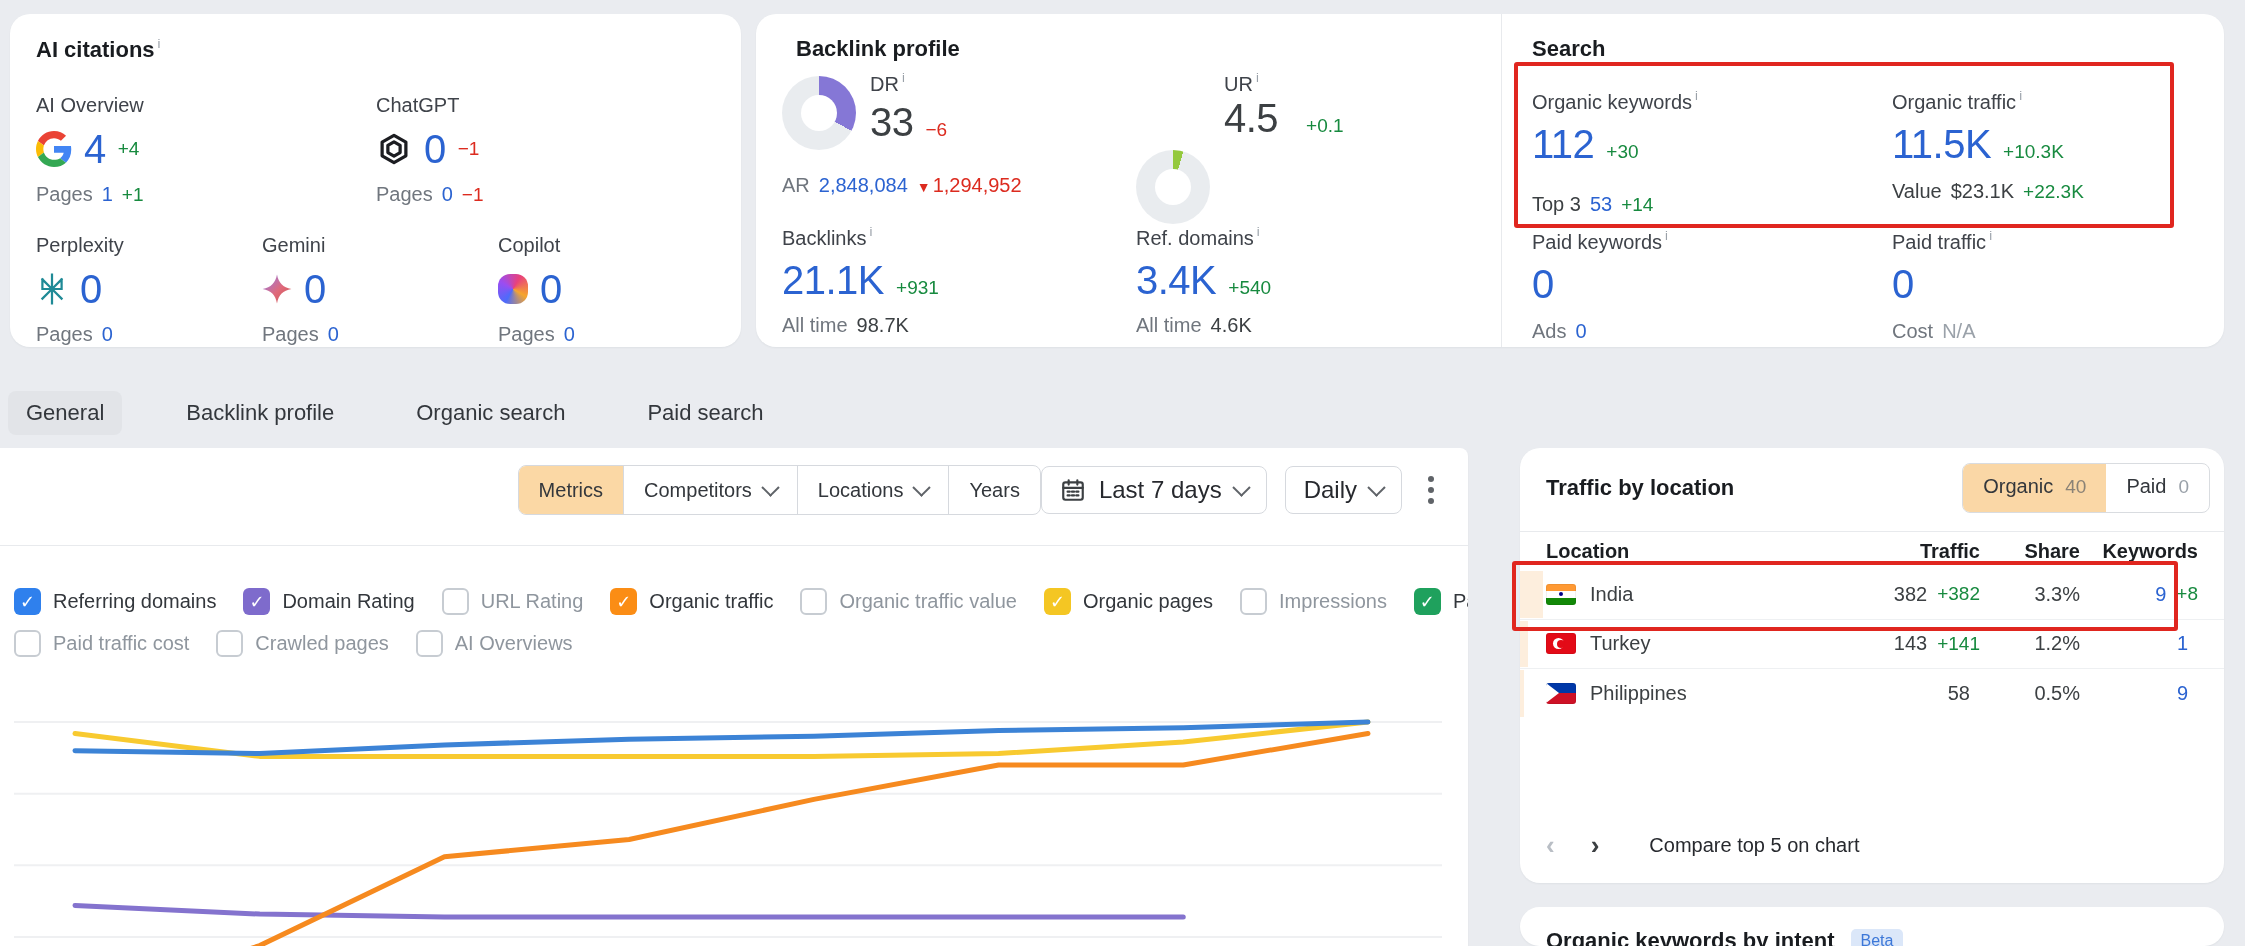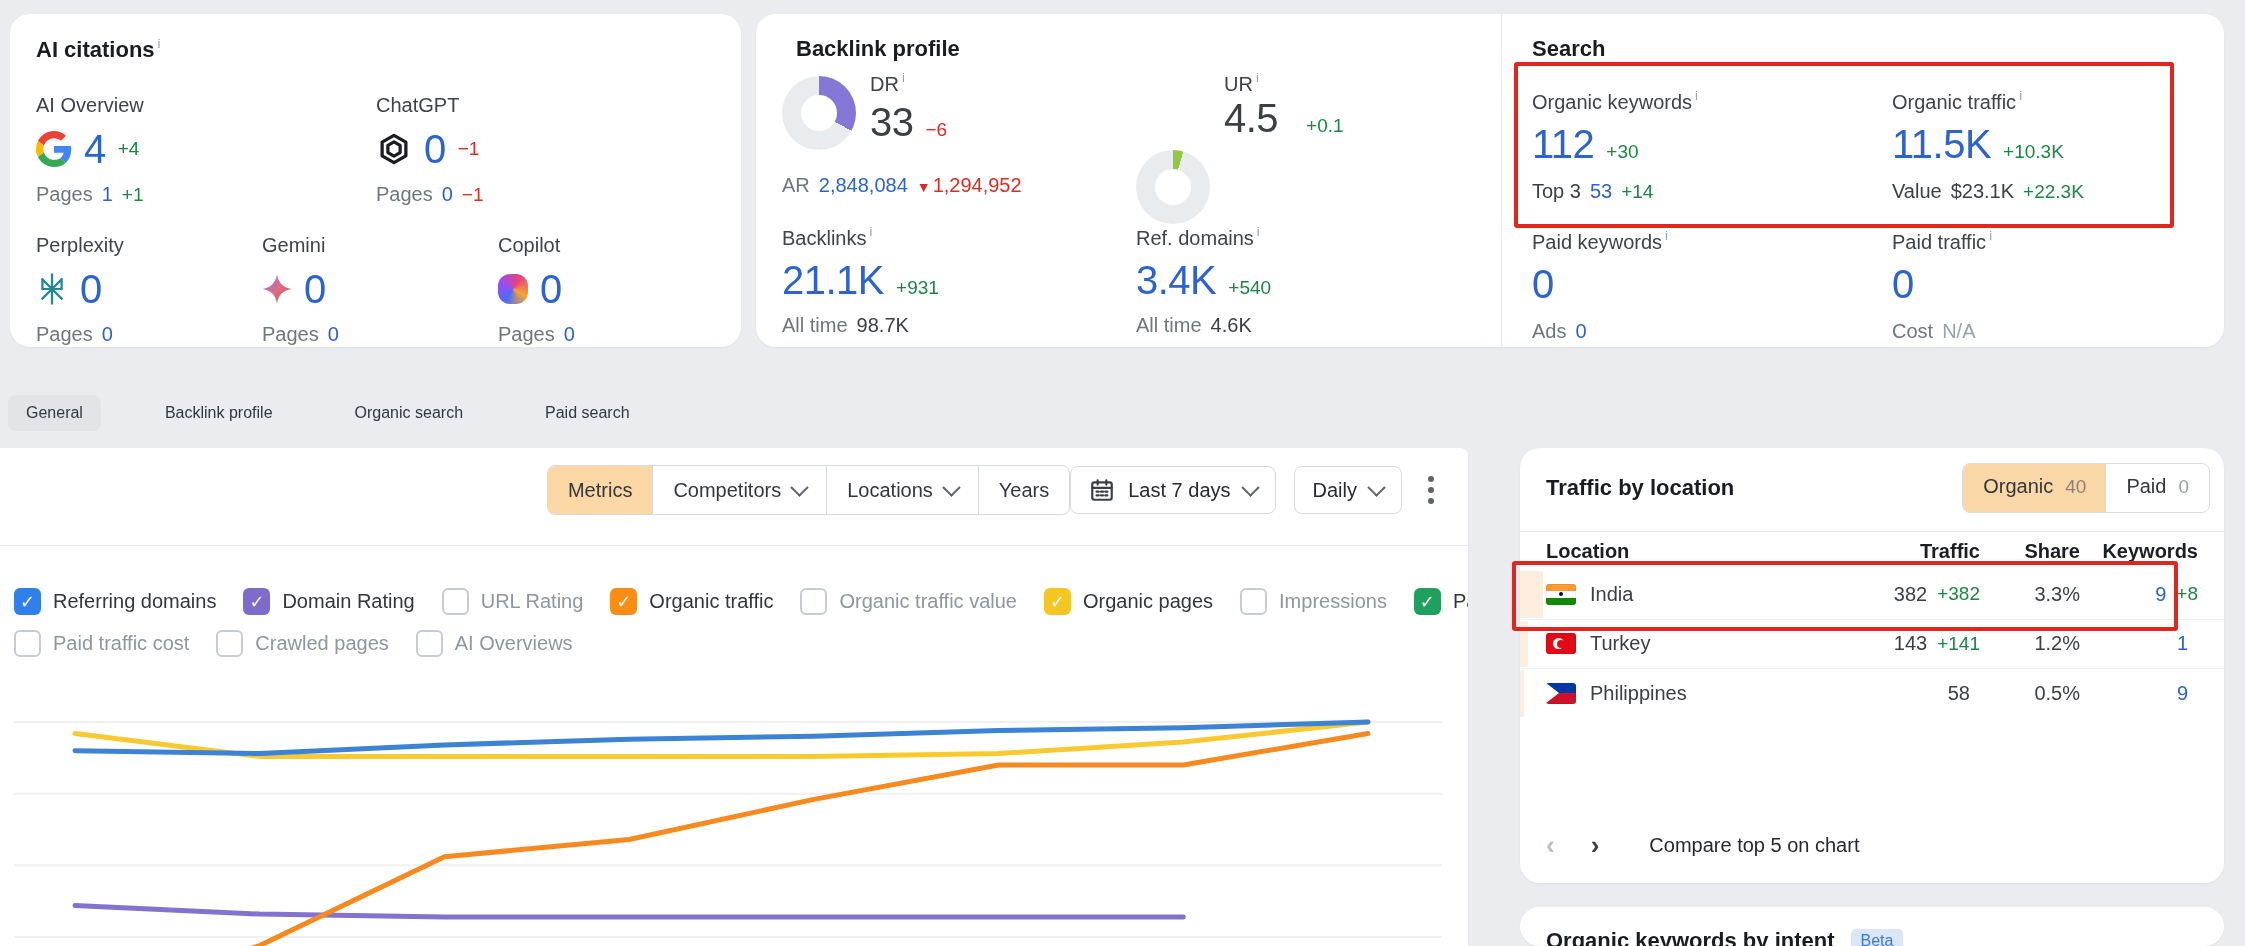--- a/index.html
+++ b/index.html
@@ -36,31 +36,31 @@
   .kebab i{width:6px;height:6px;border-radius:50%;background:#5f6368}
   .donut{width:74px;height:74px;border-radius:50%;position:relative;flex:none;
          background:conic-gradient(var(--arc) calc(var(--p)*1%),#e9ecef 0)}
   .donut::after{content:"";position:absolute;inset:19px;background:#fff;border-radius:50%}
   .donut-dr{--arc:#8577d6}.donut-ur{--arc:#94c93d}
   .copilot-blob{width:30px;height:30px;border-radius:40%;
     background:conic-gradient(from 210deg,#4d6bfa,#9a4df2,#e8417c,#f6a62d,#4d6bfa)}
 
   
   .tabs{position:absolute;left:8px;top:391px;height:44px;display:flex;align-items:center;gap:46px}
-  .tab{font-size:16px;color:#33373c;padding:9px 18px;border-radius:8px;cursor:pointer;white-space:nowrap}
+  .tab{font-size:22px;color:#33373c;padding:9px 18px;border-radius:8px;cursor:pointer;white-space:nowrap}
   .tab.active{background:#e2e4e8}
 
   
   .toolbar{position:absolute;left:14px;top:18px;right:26px;height:48px;display:flex;justify-content:flex-end;align-items:center}
   .segmented{display:flex;height:48px;border:1px solid #d6d9de;border-radius:8px;overflow:hidden;background:#fff}
   .seg{display:flex;align-items:center;gap:12px;padding:0 20px;font-size:20px;color:#33373c;border-left:1px solid #d6d9de;cursor:pointer;white-space:nowrap}
   .seg:first-child{border-left:none}
   .seg-active{background:#fbd8a5}
   .rgroup{display:flex;align-items:center;gap:18px}
-  .btn{height:46px;border:1px solid #d6d9de;border-radius:8px;background:#fff;display:flex;align-items:center;gap:13px;padding:0 18px;font-size:20px;color:#27292e;cursor:pointer;white-space:nowrap}
+  .btn{height:46px;border:1px solid #d6d9de;border-radius:8px;background:#fff;display:flex;align-items:center;gap:13px;padding:0 18px;font-size:24px;color:#27292e;cursor:pointer;white-space:nowrap}
   .divider-h{position:absolute;left:0;right:0;top:97px;height:1px;background:#e8eaed}
 
   
   .perf-head{position:absolute;left:14px;top:108px;right:34px;display:flex;justify-content:space-between;align-items:center}
   .chk-row{position:absolute;left:14px;display:flex;gap:27px;align-items:center}
   .chk{display:flex;align-items:center;gap:12px;font-size:20px;color:#33373c;cursor:pointer;white-space:nowrap}
   .box{width:27px;height:27px;border-radius:6px;border:2px solid #c7ccd2;background:#fff;box-sizing:border-box;
        display:flex;align-items:center;justify-content:center;flex:none}
   .check{display:none;color:#fff;font-size:18px;font-weight:bold;line-height:1}
   .chk[data-checked="true"] .box{border:none}
@@ -259,21 +259,21 @@
     <div class="sub">
       <span class="gray">All time</span>
       <span class="dark">4.6K</span>
     </div>
   </div>
 
   <div class="abs ttl" style="left:776px;top:22px">Search</div>
 
   <div class="abs" style="left:776px;top:74px">
     <div class="m-label"><span>Organic keywords</span><sup class="i">i</sup></div>
-    <div style="display:flex;align-items:baseline;gap:12px;margin-top:8px;margin-bottom:14px">
+    <div style="display:flex;align-items:baseline;gap:12px;margin-top:8px;margin-bottom:27px">
       <span class="num40 blue">112</span>
       <span class="delta green">+30</span>
     </div>
     <div class="sub">
       <span class="dark">Top 3</span>
       <span class="blue">53</span>
       <span class="delta green">+14</span>
     </div>
   </div>
 

